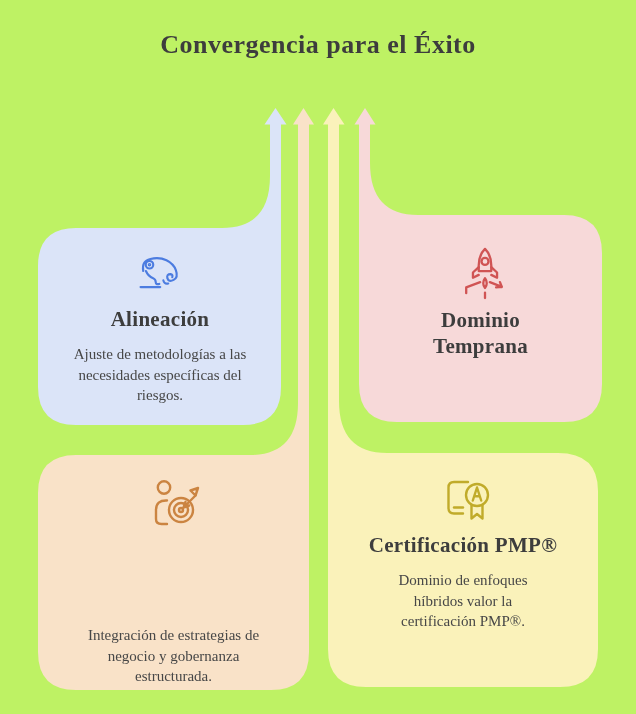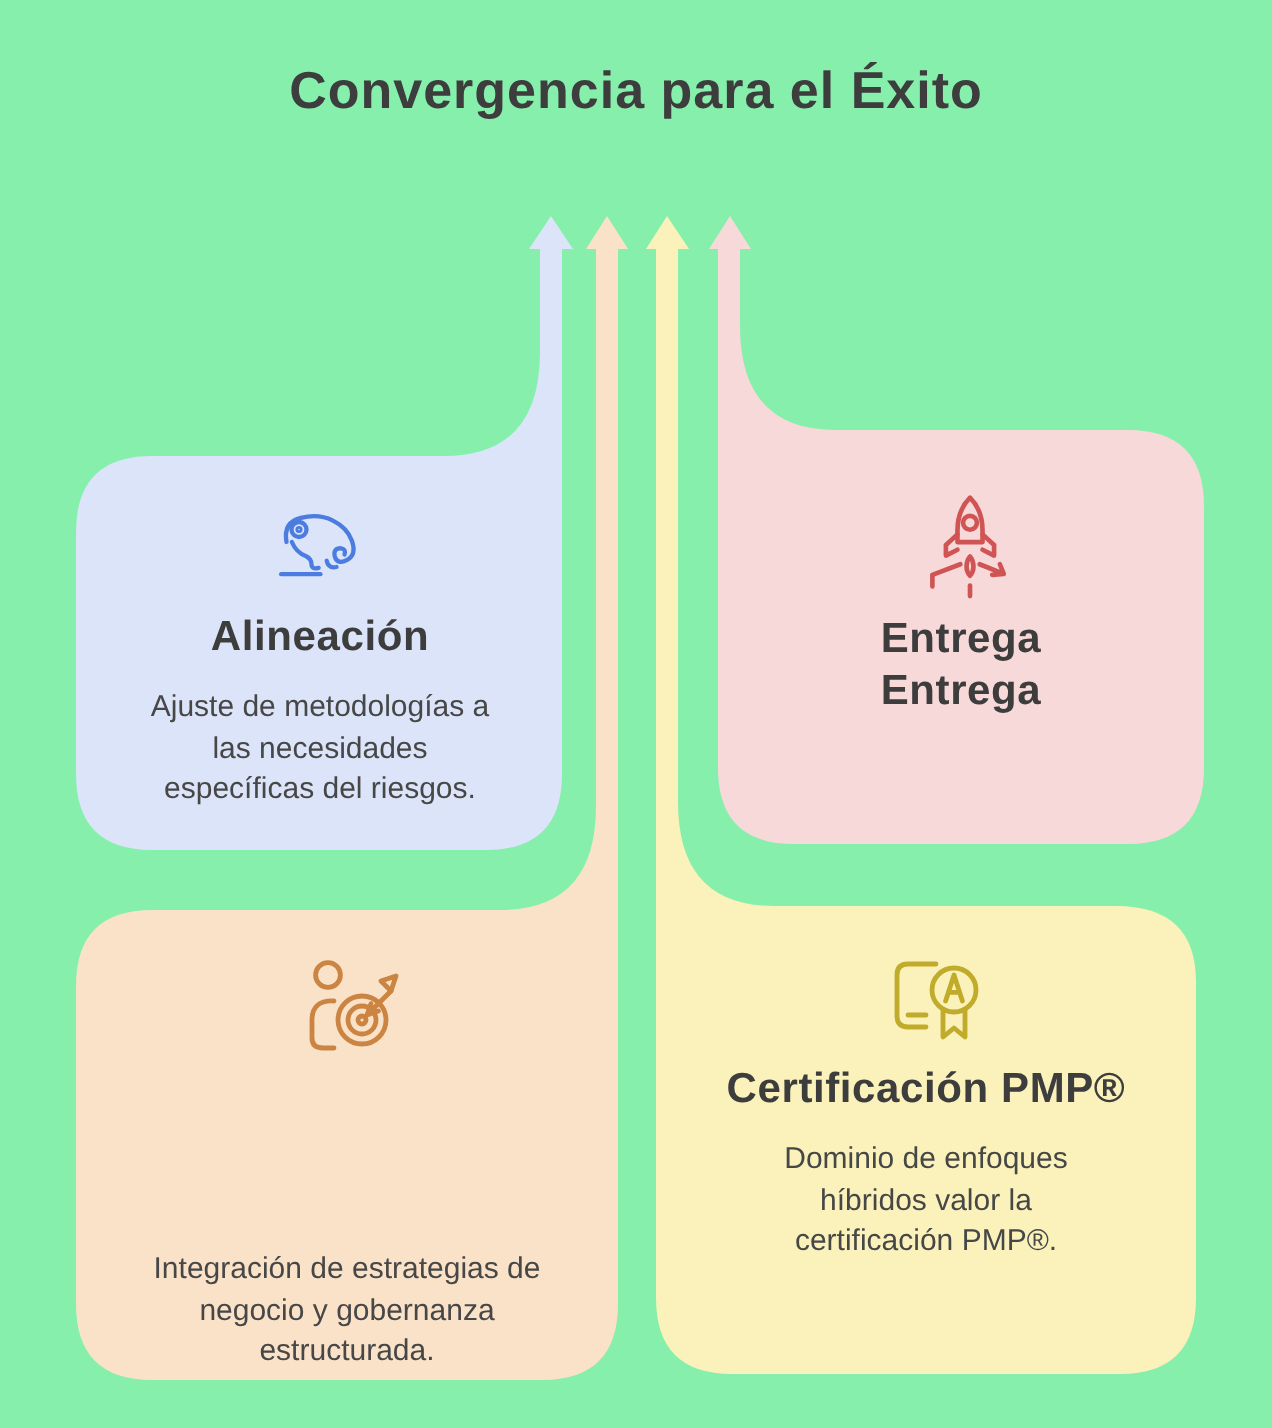--- a/index.html
+++ b/index.html
@@ -1,21 +1,21 @@
 <!DOCTYPE html>
 <html><head>
 <meta charset="utf-8">
 <style>
   html, body { margin: 0; padding: 0; background: #ffffff; }
   .canvas {
     position: relative;
     width: 636px;
     height: 714px;
-    background: #86efac;
-    font-family: Liberation Sans, sans-serif;
+    background: #bef264;
+    font-family: Liberation Serif, serif;
     overflow: hidden;
   }
   .shapes { position: absolute; left: 0; top: 0; }
   .main-title {
     position: absolute;
     left: 0; right: 0; top: 30px;
     text-align: center;
     font-size: 26px;
     font-weight: bold;
     letter-spacing: 0.5px;
@@ -81,21 +81,21 @@
       <path d="M28 6 C23.5 10.5 21.5 16.5 21.5 23 V29 H34.5 V23 C34.5 16.5 32.5 10.5 28 6 Z"></path>
       <circle cx="28" cy="19" r="3.6"></circle>
       <path d="M21.5 25 L15.5 30.5 V36 L21.5 33"></path>
       <path d="M34.5 25 L40.5 30.5 V36 L34.5 33"></path>
       <path d="M28 36.5 C25.6 39.5 25.6 43.8 28 46.5 C30.4 43.8 30.4 39.5 28 36.5 Z"></path>
       <path d="M23 40.5 L8.5 46 M8.5 46 V52"></path>
       <path d="M33 40.5 L45.5 45.5 M45.5 45.5 L39.5 46 M45.5 45.5 L43.5 40.5"></path>
       <path d="M28 51.5 V57"></path>
     </g>
   </svg>
-  <div class="txt card-title t-entrega">Entrega Entrega</div>
+  <div class="txt card-title t-entrega">Dominio Temprana</div>
 
   <svg class="icon i-person" width="60" height="50" viewBox="0 0 60 50">
     <g fill="none" stroke-width="2.4" stroke-linecap="round" stroke-linejoin="round" stroke="#cb8441">
       <circle cx="18" cy="9.5" r="6.2"></circle>
       <path d="M21 22.5 Q10 22 10 32 V41 Q10 46 15.5 46 H21"></path>
       <circle cx="35" cy="32" r="12"></circle>
       <circle cx="35" cy="32" r="7"></circle>
       <circle cx="35" cy="32" r="2"></circle>
       <path d="M49.5 17.5 L37.5 29.5 M37.5 29.5 L39.5 23.8 M37.5 29.5 L43.2 27.5"></path>
       <path d="M49.5 17.5 L52 10 L44.5 12.5 Z"></path>

